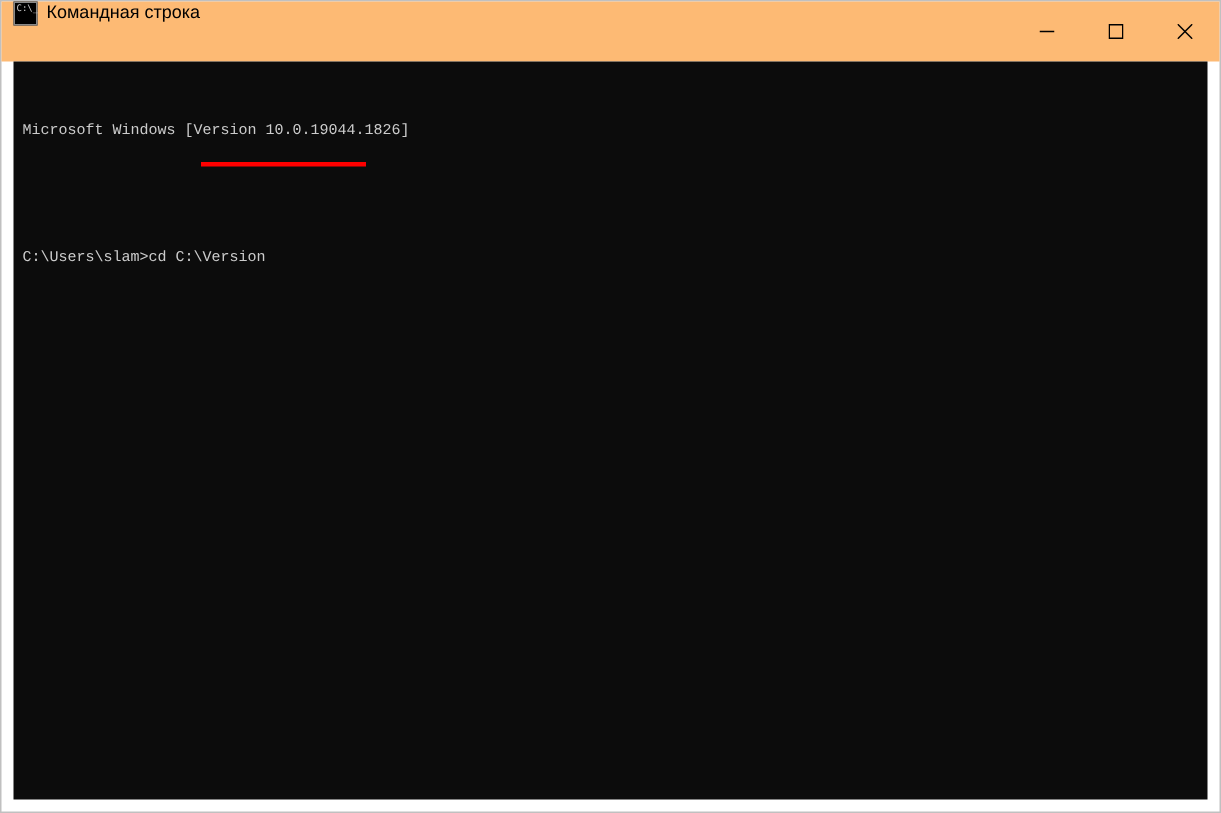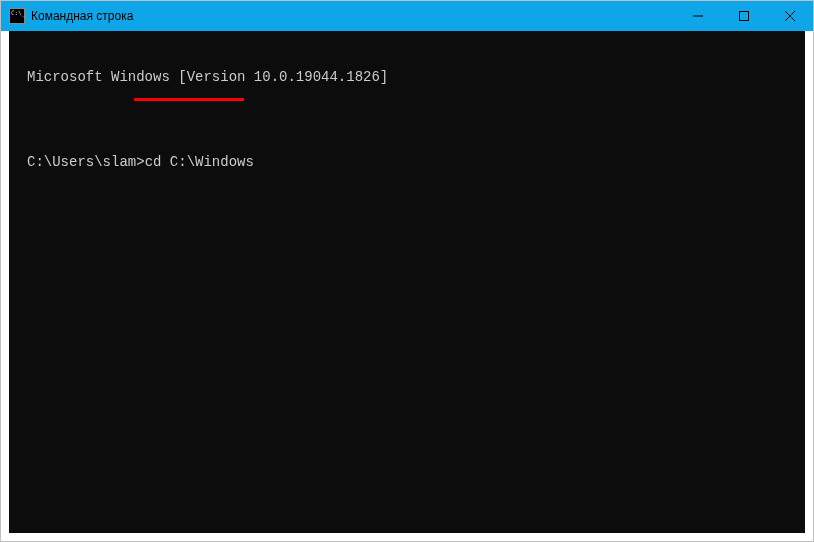--- a/index.html
+++ b/index.html
@@ -16,24 +16,24 @@
     }
     .window {
       width: 814px;
       height: 542px;
       background: #ffffff;
       border: 1px solid #c0c0c0;
       display: flex;
       flex-direction: column;
     }
     .titlebar {
-      height: 30px;
-      background: #0ea5e9;
+      height: 40px;
+      background: #fdba74;
       display: flex;
-      align-items: center;
+      align-items: flex-start;
       padding-left: 8px;
       flex-shrink: 0;
     }
     .titlebar-icon {
       width: 16px;
       height: 16px;
       margin-right: 6px;
       display: flex;
       align-items: center;
       justify-content: center;
@@ -70,23 +70,23 @@
       font-size: 10px;
     }
     .titlebar-btn svg {
       width: 10px;
       height: 10px;
     }
     .terminal {
       flex: 1;
       background: #0c0c0c;
       margin: 0 8px 8px 8px;
-      padding: 4px 18px;
+      padding: 4px 6px;
       font-family: Consolas, "Courier New", monospace;
-      font-size: 14px;
+      font-size: 10px;
       line-height: 17px;
       color: #cccccc;
       white-space: pre;
       overflow: hidden;
       position: relative;
     }
     .term-line {
       display: block;
       white-space: pre;
     }
@@ -121,16 +121,16 @@
         <svg viewBox="0 0 10 10">
             <line x1="0" y1="0" x2="10" y2="10" stroke="#000" stroke-width="1"></line>
             <line x1="10" y1="0" x2="0" y2="10" stroke="#000" stroke-width="1"></line>
           </svg>
       </div>
     </div>
   </div>
   <div class="terminal">
     <span class="term-line">Microsoft Windows [Version 10.0.19044.1826]</span>
     <span class="term-line"></span>
-    <span class="term-line"><span>C:\Users\slam&gt;</span><span>cd C:\Windows</span></span>
+    <span class="term-line"><span>C:\Users\slam&gt;</span><span>cd C:\Version</span></span>
     <div class="underline-annotation"></div>
   </div>
 </div>
 
 </body></html>

